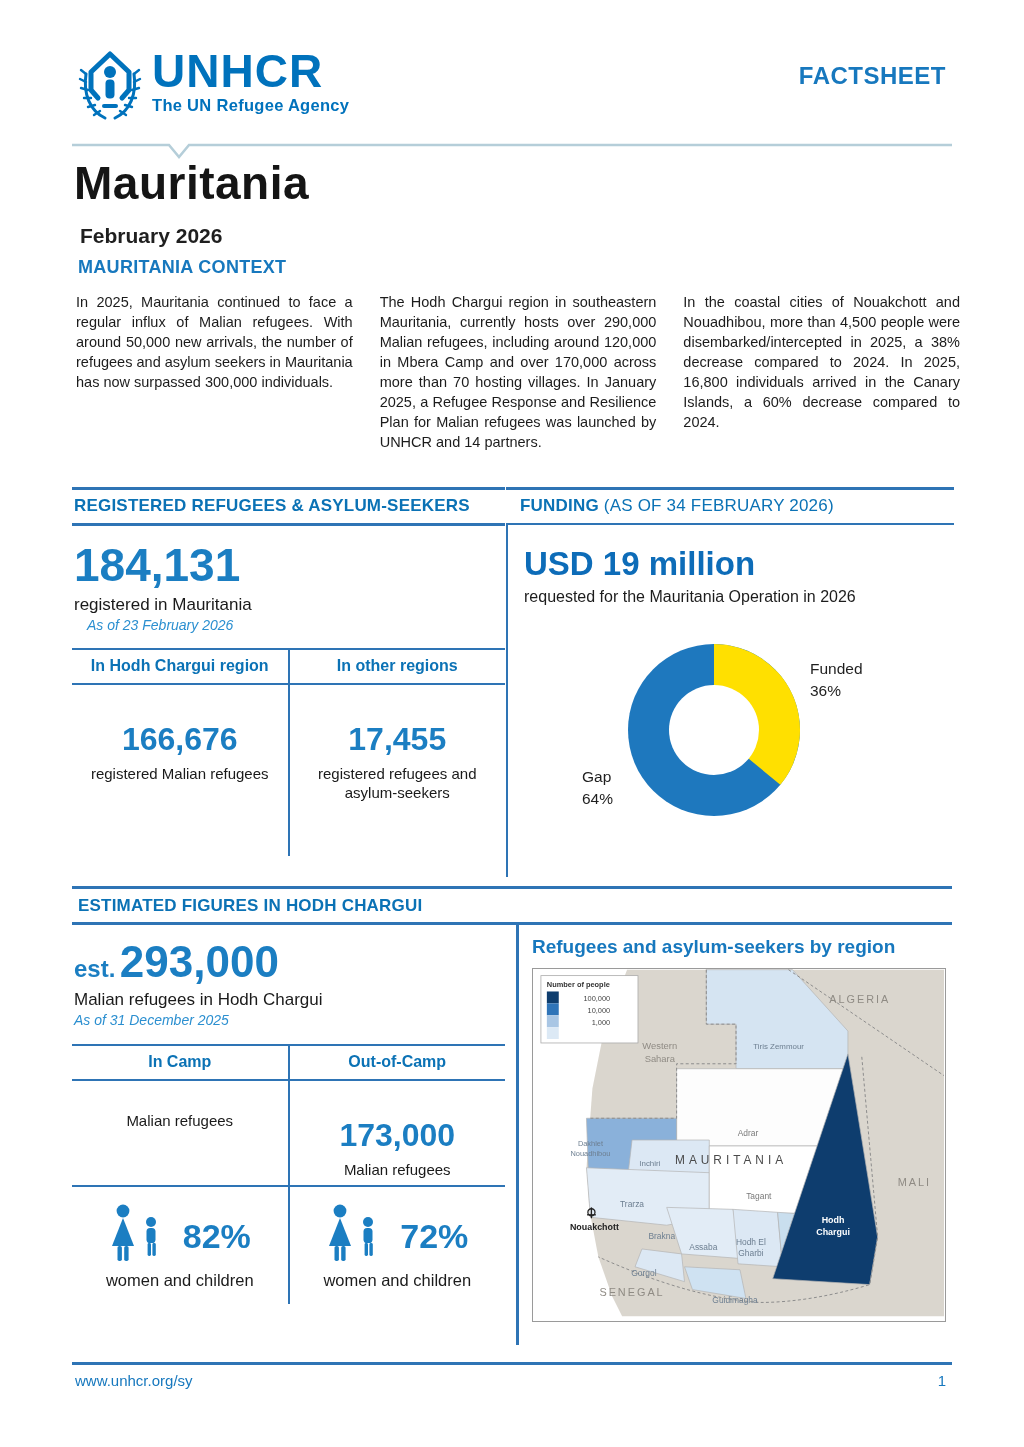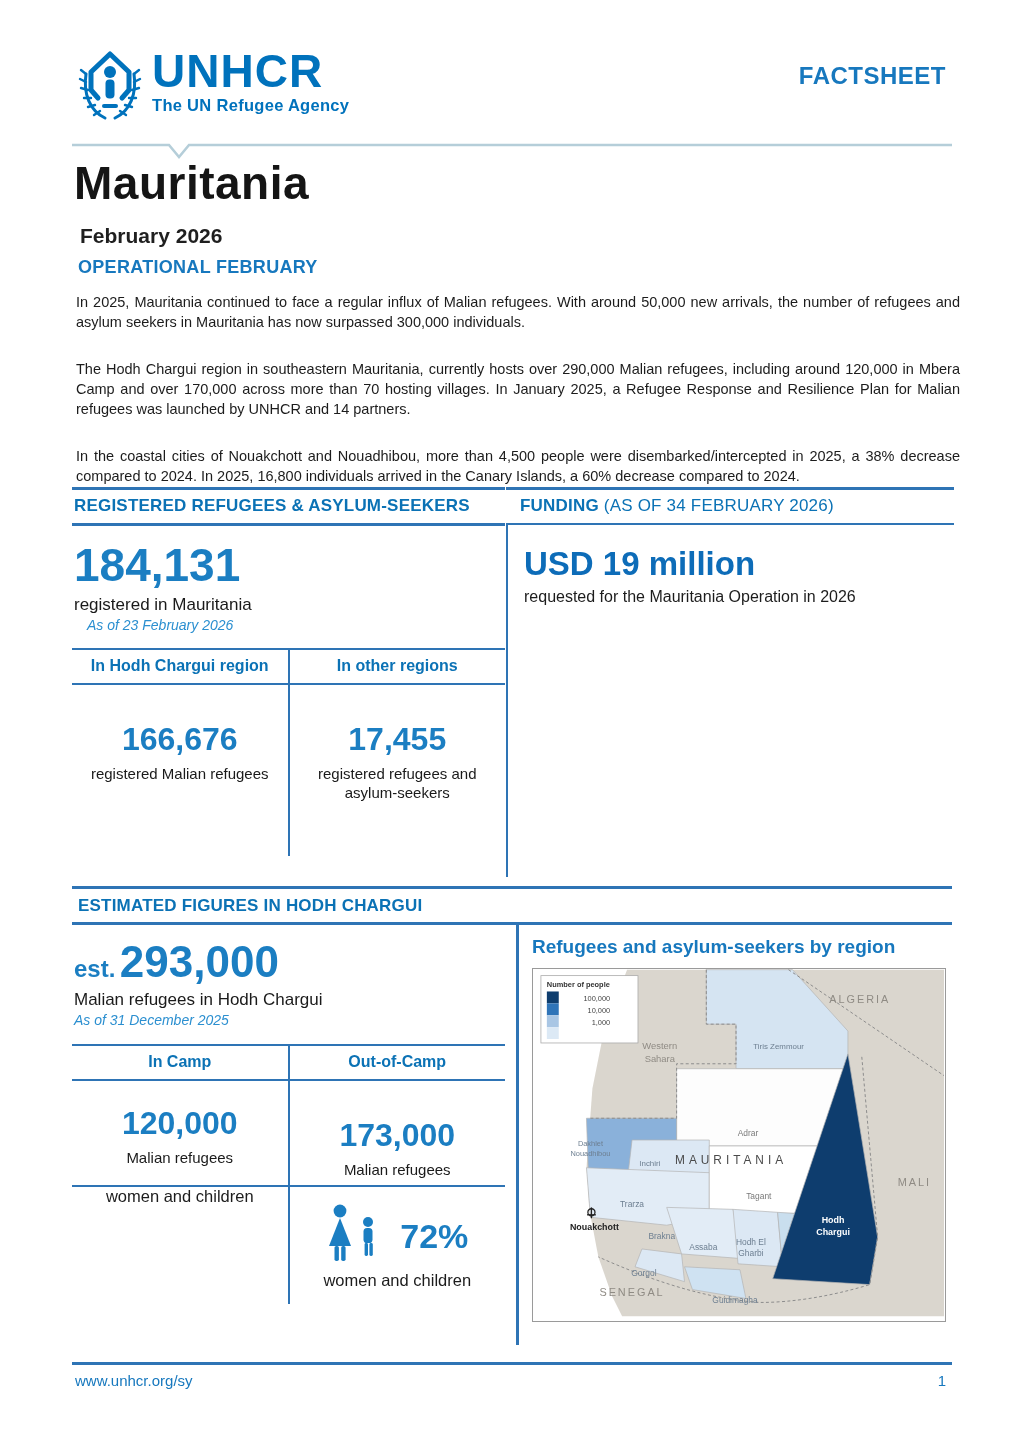--- a/index.html
+++ b/index.html
@@ -14,21 +14,21 @@
   .logo-tag  { font-size:16.5px; font-weight:bold; color:#0072bc; margin-top:2px; letter-spacing:.3px; }
   .factsheet { position:absolute; right:78px; top:62px; font-size:24px; font-weight:bold; color:#1778be; letter-spacing:.5px; }
   .notch-rule { position:absolute; left:72px; top:142px; }
 
   
   .country-title { position:absolute; left:74px; top:156px; font-size:46px; font-weight:bold; color:#151515; letter-spacing:.5px; }
   .report-date   { position:absolute; left:80px; top:224px; font-size:21px; color:#1f1f1f;font-weight:bold; }
   .op-heading    { position:absolute; left:78px; top:257px; font-size:18px; font-weight:bold; color:#1778be; letter-spacing:.3px; }
 
   
-  .context { position:absolute; left:76px; top:292px; width:884px; display:flex; gap:27px;flex-direction:column; }
+  .context { position:absolute; left:76px; top:292px; width:884px; display:flex; gap:27px; }
   .context p { flex:1; font-size:14.5px; line-height:1.38; text-align:justify; color:#1c1c1c; }
 
   
   .rule   { background:#2e74b5; }
   .h-rule { height:2.5px; width:100%; }
   .sec-head { font-size:17px; font-weight:bold; color:#0b72b5; letter-spacing:.2px; }
   .bignum { color:#1b7ec2; font-weight:bold; }
   .asof { font-size:14px; font-style:italic; color:#2b8fd0; }
 
   
@@ -112,21 +112,21 @@
     </span>
   </div>
   <div class="factsheet">FACTSHEET</div>
 
   <svg class="notch-rule" width="880" height="18" viewBox="0 0 880 18">
     <polyline points="0,3 97,3 107,15 117,3 880,3" fill="none" stroke="#b5ced9" stroke-width="2.6"></polyline>
   </svg>
 
   <h1 class="country-title">Mauritania</h1>
   <div class="report-date">February 2026</div>
-  <h2 class="op-heading">OPERATIONAL FEBRUARY</h2>
+  <h2 class="op-heading">MAURITANIA CONTEXT</h2>
 
   <div class="context">
     <p>In 2025, Mauritania continued to face a regular influx of Malian refugees. With around 50,000 new arrivals, the number of refugees and asylum seekers in Mauritania has now surpassed 300,000 individuals.</p>
     <p>The Hodh Chargui region in southeastern Mauritania, currently hosts over 290,000 Malian refugees, including around 120,000 in Mbera Camp and over 170,000 across more than 70 hosting villages. In January 2025, a Refugee Response and Resilience Plan for Malian refugees was launched by UNHCR and 14 partners.</p>
     <p>In the coastal cities of Nouakchott and Nouadhibou, more than 4,500 people were disembarked/intercepted in 2025, a 38% decrease compared to 2024. In 2025, 16,800 individuals arrived in the Canary Islands, a 60% decrease compared to 2024.</p>
   </div>
 
   <section class="reg-section">
     <div class="sec-head">REGISTERED REFUGEES &amp; ASYLUM-SEEKERS</div>
     <div class="rule h-rule"></div>
@@ -148,41 +148,68 @@
   </section>
 
   <section class="funding-section">
     <div class="sec-head fund-head">
       <span>FUNDING</span>
       <span class="suffix">(AS OF 34 FEBRUARY 2026)</span>
     </div>
     <div class="fund-body">
       <div class="fund-amount">USD 19 million</div>
       <div class="fund-caption">requested for the Mauritania Operation in 2026</div>
+      <div class="donut-wrap">
+        <svg width="420" height="228" viewBox="0 0 420 228">
+          <g transform="translate(190,112)">
+            <circle r="86" fill="#1e78be"></circle>
+            <path d="M0,0 L0,-86 A86,86 0 0 1 66.3,54.8 Z" fill="#ffe000"></path>
+            <circle r="45" fill="#ffffff"></circle>
+          </g>
+          <text x="286" y="56" font-size="15.5" fill="#1f1f1f">Funded</text>
+          <text x="286" y="78" font-size="15.5" fill="#1f1f1f">36%</text>
+          <text x="58" y="164" font-size="15.5" fill="#1f1f1f">Gap</text>
+          <text x="58" y="186" font-size="15.5" fill="#1f1f1f">64%</text>
+        </svg>
+      </div>
     </div>
   </section>
 
   <div class="rule rule-a"></div>
   <h2 class="sec-head est-heading">ESTIMATED FIGURES IN HODH CHARGUI</h2>
   <div class="rule rule-b"></div>
 
   <section class="est-left">
     <div class="est-line">
       <span class="est-prefix">est.</span>
       <span class="bignum est-total">293,000</span>
     </div>
     <div class="est-caption">Malian refugees in Hodh Chargui</div>
     <div class="asof" style="margin-left:2px;">As of 31 December 2025</div>
 
     <div class="stats-table est-table">
       <div class="stats-col">
         <div class="col-head">In Camp</div>
         <div class="stats-val-block">
-          <div class="bignum stats-val" style="margin-top:0;">120,000</div>
           <div class="stats-cap">Malian refugees</div>
+        </div>
+        <div class="pct-row">
+          <span>
+            <svg width="62" height="62" viewBox="0 0 62 62" fill="#1b7ec2">
+              <circle cx="14" cy="8" r="6.4"></circle>
+              <polygon points="14,15 3,43 25,43"></polygon>
+              <rect x="8.5" y="43" width="4.4" height="15" rx="1.8"></rect>
+              <rect x="15.2" y="43" width="4.4" height="15" rx="1.8"></rect>
+              <circle cx="42" cy="19" r="5"></circle>
+              <rect x="37.5" y="25" width="9" height="15" rx="3.6"></rect>
+              <rect x="38.6" y="40" width="3.4" height="13" rx="1.4"></rect>
+              <rect x="43.4" y="40" width="3.4" height="13" rx="1.4"></rect>
+            </svg>
+          </span>
+          <span class="pct-val">82%</span>
         </div>
         <div class="pct-cap">women and children</div>
       </div>
       <div class="stats-col">
         <div class="col-head">Out-of-Camp</div>
         <div class="stats-val-block">
           <div class="bignum stats-val" style="margin-top:12px;">173,000</div>
           <div class="stats-cap">Malian refugees</div>
         </div>
         <div class="pct-row">

